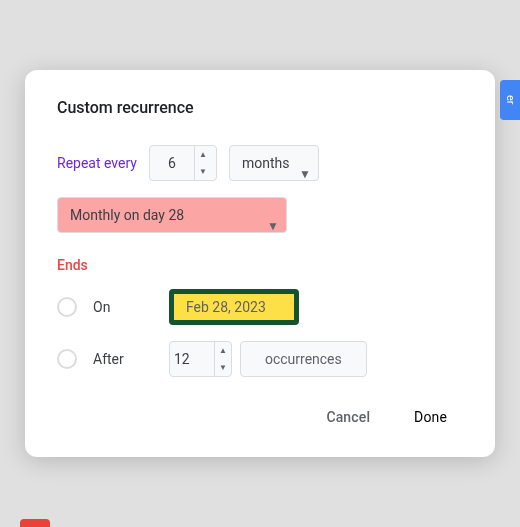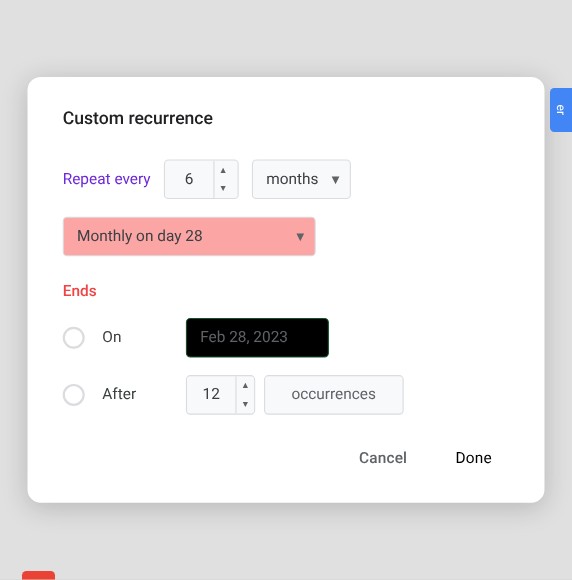--- a/index.html
+++ b/index.html
@@ -112,21 +112,21 @@
       justify-content: center;
       padding: 0 4px;
       color: #5f6368;
       font-size: 8px;
       line-height: 1;
     }
 
     .select-wrapper {
       position: relative;
       display: inline-flex;
-      align-items: center;
+      align-items: flex-end;
     }
 
     .freq-select {
       appearance: none;
       border: 1px solid #dadce0;
       border-radius: 4px;
       background: #f8f9fa;
       padding: 6px 28px 6px 12px;
       font-size: 14px;
       color: #3c4043;
@@ -208,23 +208,23 @@
     }
 
     .radio-label {
       font-size: 14px;
       color: #3c4043;
       cursor: pointer;
       min-width: 60px;
     }
 
     .date-input-wrapper {
-      border: 1px solid #14532d;
-      border-radius: 4px;
-      background: #000000;
+      border: 5px solid #14532d;
+      border-radius: 4px;
+      background: #fde047;
       padding: 6px 12px;
       font-size: 14px;
       color: #5f6368;
       height: 36px;
       display: flex;
       align-items: center;
       min-width: 130px;
     }
 
     .after-row-content {
@@ -242,21 +242,20 @@
       height: 36px;
       overflow: hidden;
     }
 
     .occ-number {
       width: 44px;
       border: none;
       background: transparent;
       font-size: 14px;
       color: #3c4043;
-      text-align: center;
       outline: none;
       padding: 0 4px;
     }
 
     .occ-spinner {
       display: flex;
       flex-direction: column;
       height: 100%;
       border-left: 1px solid #dadce0;
     }

